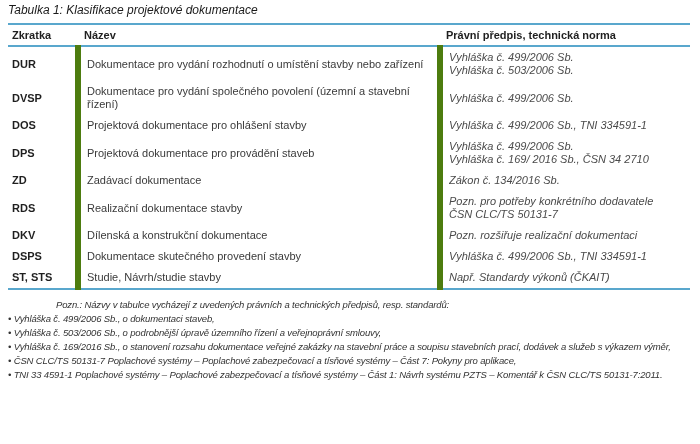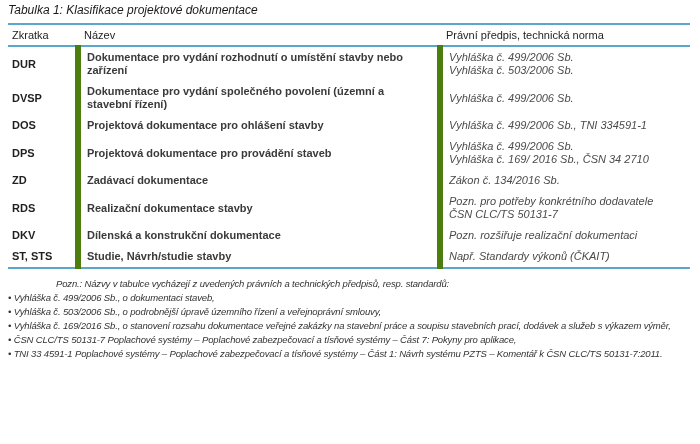--- a/index.html
+++ b/index.html
@@ -17,28 +17,28 @@
   table.klas{
     border-collapse:collapse;table-layout:fixed;width:682px;
     border-top:2px solid #59a7cd;border-bottom:2px solid #59a7cd;
     font-size:11px;
   }
   col.c-abbr{width:70px;}
   col.c-name{width:362px;}
   col.c-norm{width:250px;}
   thead tr{border-bottom:2px solid #59a7cd;}
   th{
-    text-align:left;font-weight:normal;color:#1f1f1f;
+    text-align:left;font-weight:bold;color:#1f1f1f;
     padding:4px 6px 3px 6px;line-height:13px;font-size:11px;
   }
   th.h-abbr{padding-left:4px;}
   td{vertical-align:middle;padding:4px 6px;line-height:13px;}
   td.abbr{font-weight:bold;color:#1f1f1f;padding-left:4px;}
   td.abbr, td.name{border-right:6px solid #4d7c0f;}
-  td.name{color:#3a3a3a;font-weight:bold;}
+  td.name{color:#3a3a3a;}
   td.norm{font-style:italic;color:#4a4a4a;}
   td.norm .norm-line{white-space:nowrap;overflow:hidden;}
   .footnotes{margin-top:8px;font-style:italic;color:#333333;font-size:9.5px;letter-spacing:-0.15px;}
   .footnotes .intro{line-height:14px;white-space:nowrap;overflow:hidden;margin-left:48px;}
   ul.fn-list{list-style:none;margin:0;padding:0;}
   ul.fn-list li{line-height:14px;white-space:nowrap;overflow:hidden;}
   ul.fn-list li::before{content:"\2022\00a0";color:#333333;}
 </style>
 </head>
 <body>
@@ -115,20 +115,27 @@
   </tr>
 
   <tr>
     <td class="abbr">DKV</td>
     <td class="name">Dílenská a konstrukční dokumentace</td>
     <td class="norm">
             <div class="norm-line">Pozn. rozšiřuje realizační dokumentaci</div>
           </td>
   </tr>
 
+  <tr>
+    <td class="abbr">DSPS</td>
+    <td class="name">Dokumentace skutečného provedení stavby</td>
+    <td class="norm">
+            <div class="norm-line">Vyhláška č. 499/2006 Sb., TNI 334591-1</div>
+          </td>
+  </tr>
 
   <tr>
     <td class="abbr">ST, STS</td>
     <td class="name">Studie, Návrh/studie stavby</td>
     <td class="norm">
             <div class="norm-line">Např. Standardy výkonů (ČKAIT)</div>
           </td>
   </tr>
 </tbody>
   </table>

